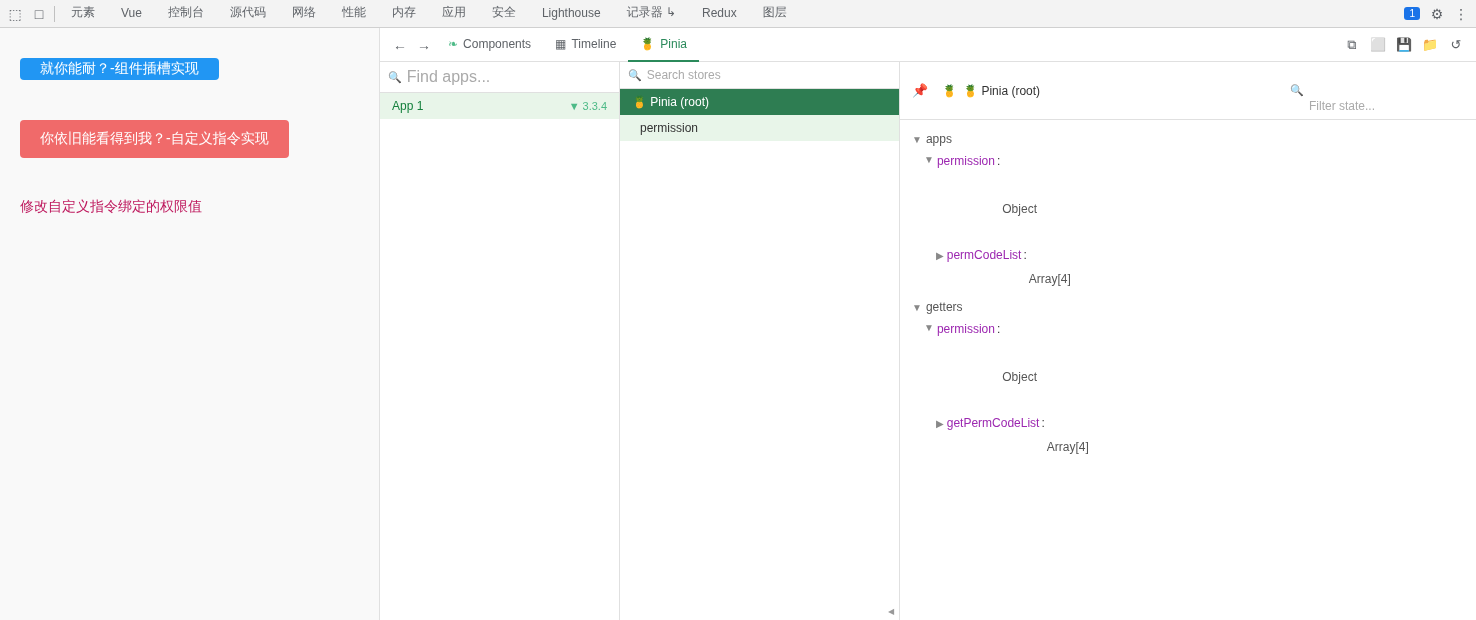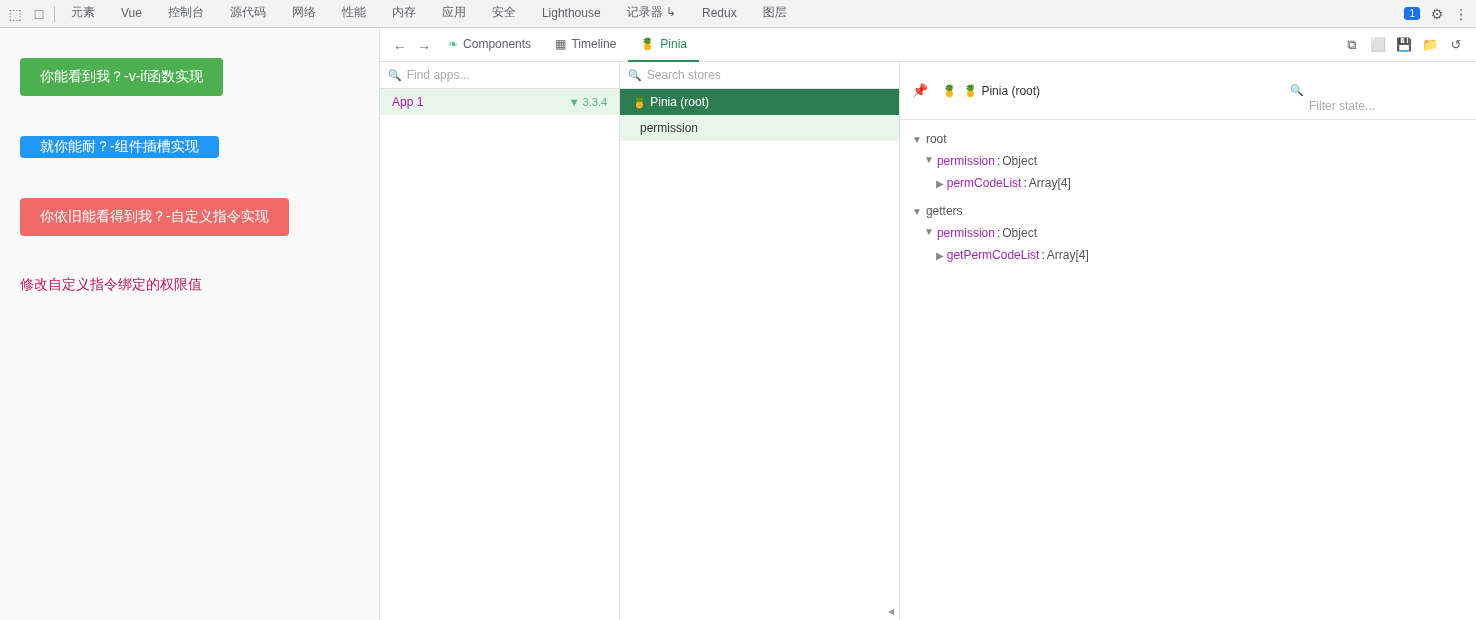--- a/index.html
+++ b/index.html
@@ -112,38 +112,38 @@
       display: flex;
       align-items: center;
       padding: 6px 8px;
       border-bottom: 1px solid #e0e0e0;
       gap: 5px;
       color: #888;
     }
     .search-bar input {
       border: none;
       outline: none;
-      font-size: 12px;
+      font-size: 16px;
       color: #333;
       background: transparent;
       flex: 1;
     }
     .search-bar input::placeholder { color: #aaa; }
 
     .app-item {
       display: flex;
       align-items: center;
       padding: 6px 12px;
       gap: 6px;
       background: #e8f5e9;
       cursor: pointer;
     }
     .app-item-label {
       font-size: 12px;
-      color: #a21caf;
+      color: #15803d;
       flex: 1;
     }
     .vue-badge {
       display: flex;
       align-items: center;
       gap: 3px;
       color: #4dba87;
       font-size: 11px;
     }
 
@@ -280,20 +280,21 @@
     .state-key {
       color: #9c27b0;
       margin-right: 0;
     }
     .state-colon {
       color: #333;
       margin: 0 2px;
     }
     .state-value {
       color: #555;
+      margin-top: 48px;
     }
     .state-arrow {
       color: #888;
       font-size: 10px;
       margin-right: 3px;
       cursor: pointer;
     }
     .state-indent {
       margin-left: 24px;
       display: flex;
@@ -398,21 +399,20 @@
 
   <div class="toolbar-spacer"></div>
   <div class="toolbar-badge">1</div>
   <div class="toolbar-icon">⚙</div>
   <div class="toolbar-icon">⋮</div>
 </div>
 
 <div style="display:flex; height: calc(100vh - 28px);">
 
   <div class="app-viewport">
-    <button class="btn-green">你能看到我？-v-if函数实现</button>
     <button class="btn-blue">就你能耐？-组件插槽实现</button>
     <button class="btn-red">你依旧能看得到我？-自定义指令实现</button>
     <span class="app-text">修改自定义指令绑定的权限值</span>
   </div>
 
   <div class="devtools-panel" style="flex:1; min-width:0;">
 
     <div class="tab-bar">
       <div class="tab-nav-btn">←</div>
       <div class="tab-nav-btn">→</div>
@@ -482,21 +482,21 @@
           <div class="filter-state">
             <span style="font-size:11px;">🔍</span>
             <input type="text" placeholder="Filter state..." style="">
           </div>
         </div>
 
         <div class="state-content">
 
           <div class="state-section-header">
             <span class="arrow">▼</span>
-            <span>root</span>
+            <span>apps</span>
           </div>
 
           <div class="state-item">
             <span class="state-arrow">▼</span>
             <span class="state-key">permission</span>
             <span class="state-colon">:</span>
             <span class="state-value">Object</span>
           </div>
 
           <div class="state-indent">

